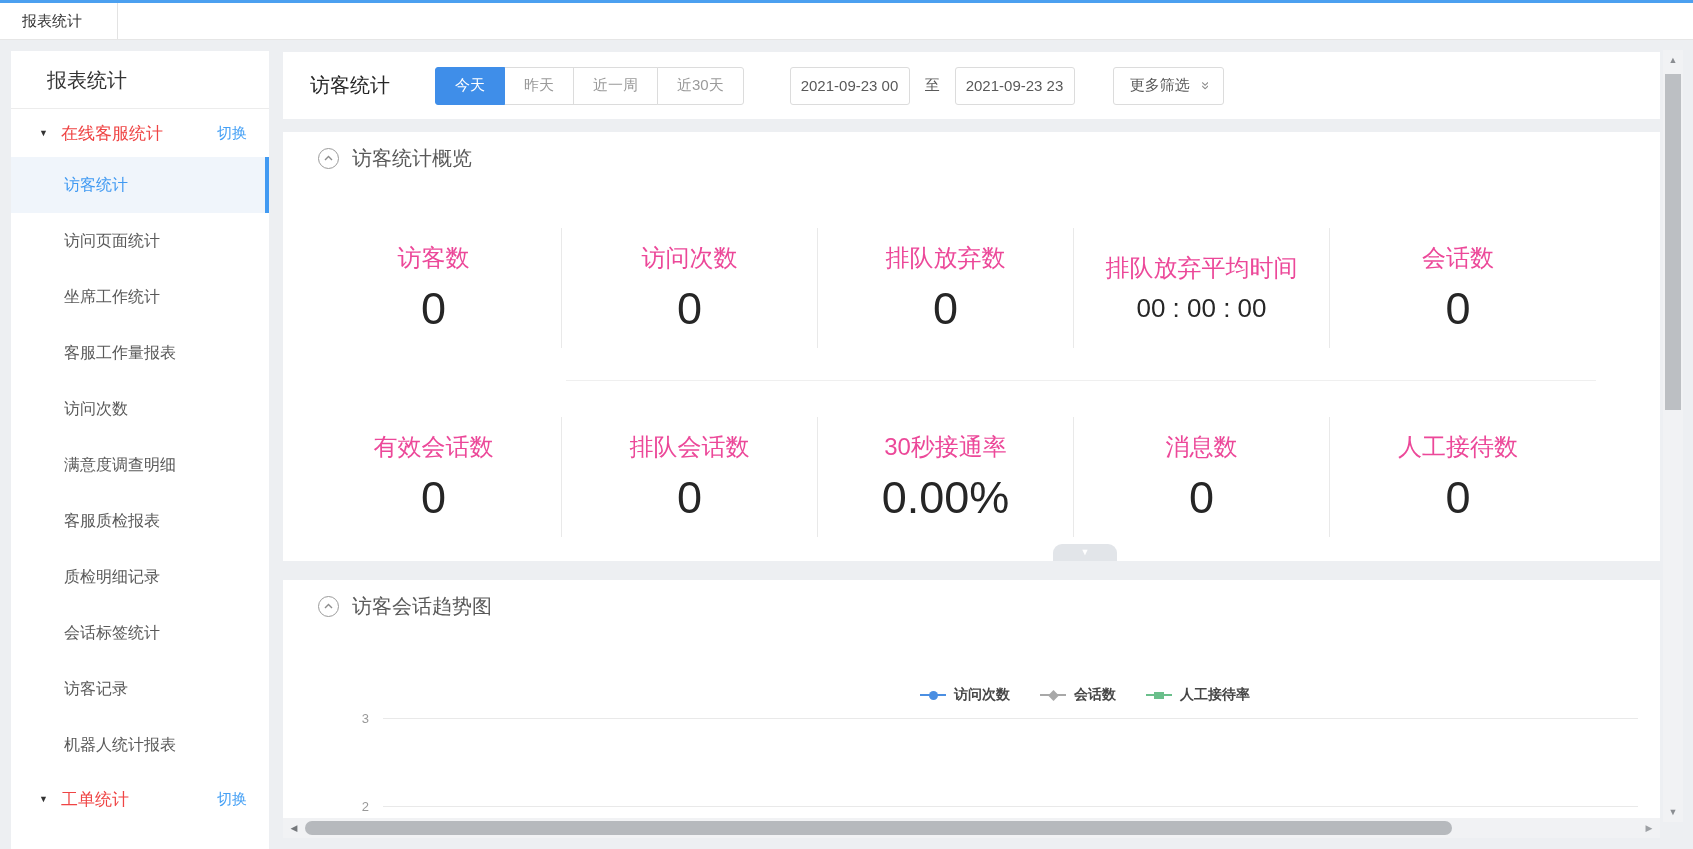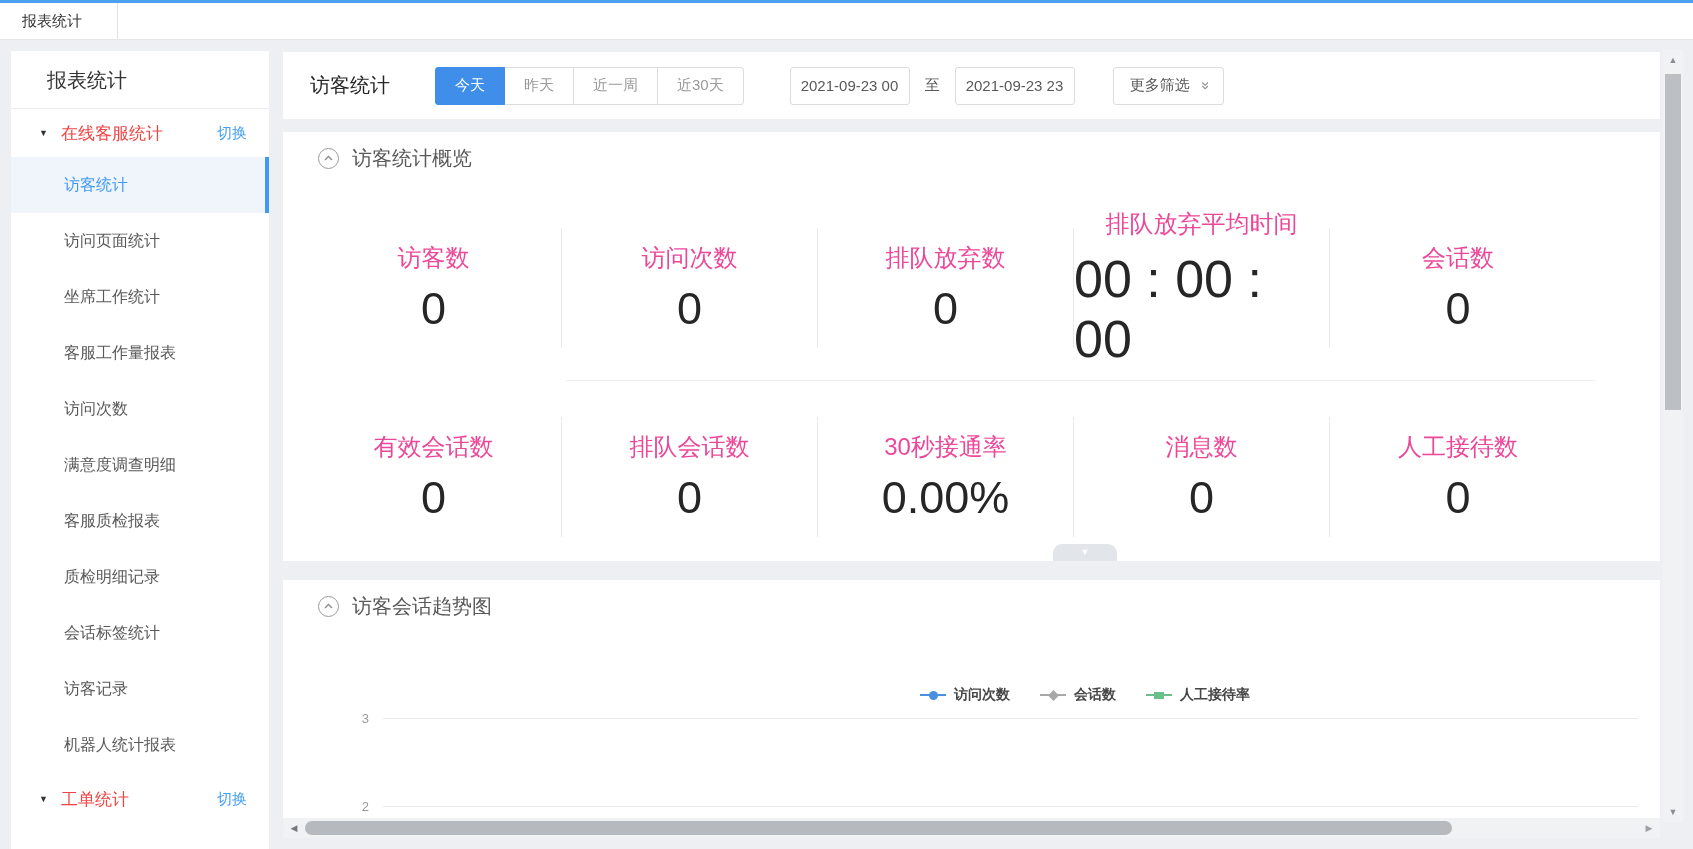--- a/index.html
+++ b/index.html
@@ -50,21 +50,21 @@
   .sec-title { font-size:20px; color:#595959; }
 
   
   .stats { left:283px; top:132px; width:1377px; height:429px; }
   .cards { position:absolute; left:23px; top:0; width:1280px; }
   .card { position:absolute; width:256px; height:120px; display:flex; flex-direction:column;
           align-items:center; justify-content:center; gap:9px; }
   .card.bordered { border-right:1px solid #e9e9e9; }
   .card .lbl { font-size:24px; color:#ec4899; }
   .card .val { font-size:45px; color:#262626; }
-  .card .val.time { font-size:52px; }
+  .card .val.time { font-size:26px; }
   .row-sep { position:absolute; left:283px; top:248px; width:1030px; height:1px; background:#efefef; }
   .pill { position:absolute; left:770px; top:412px; width:64px; height:17px; background:#e2e5e9;
           border-radius:9px 9px 0 0; display:flex; align-items:center; justify-content:center; cursor:pointer; }
   .pill span { color:#fff; font-size:9px; line-height:9px; }
 
   
   .trend { left:283px; top:580px; width:1377px; height:238px; overflow:hidden; }
   .chart-center { position:absolute; left:402px; width:800px; text-align:center; }
   .c-title { top:73px; font-size:21px; color:#595959; }
   .legend { top:106px; display:flex; justify-content:center; gap:30px; }

